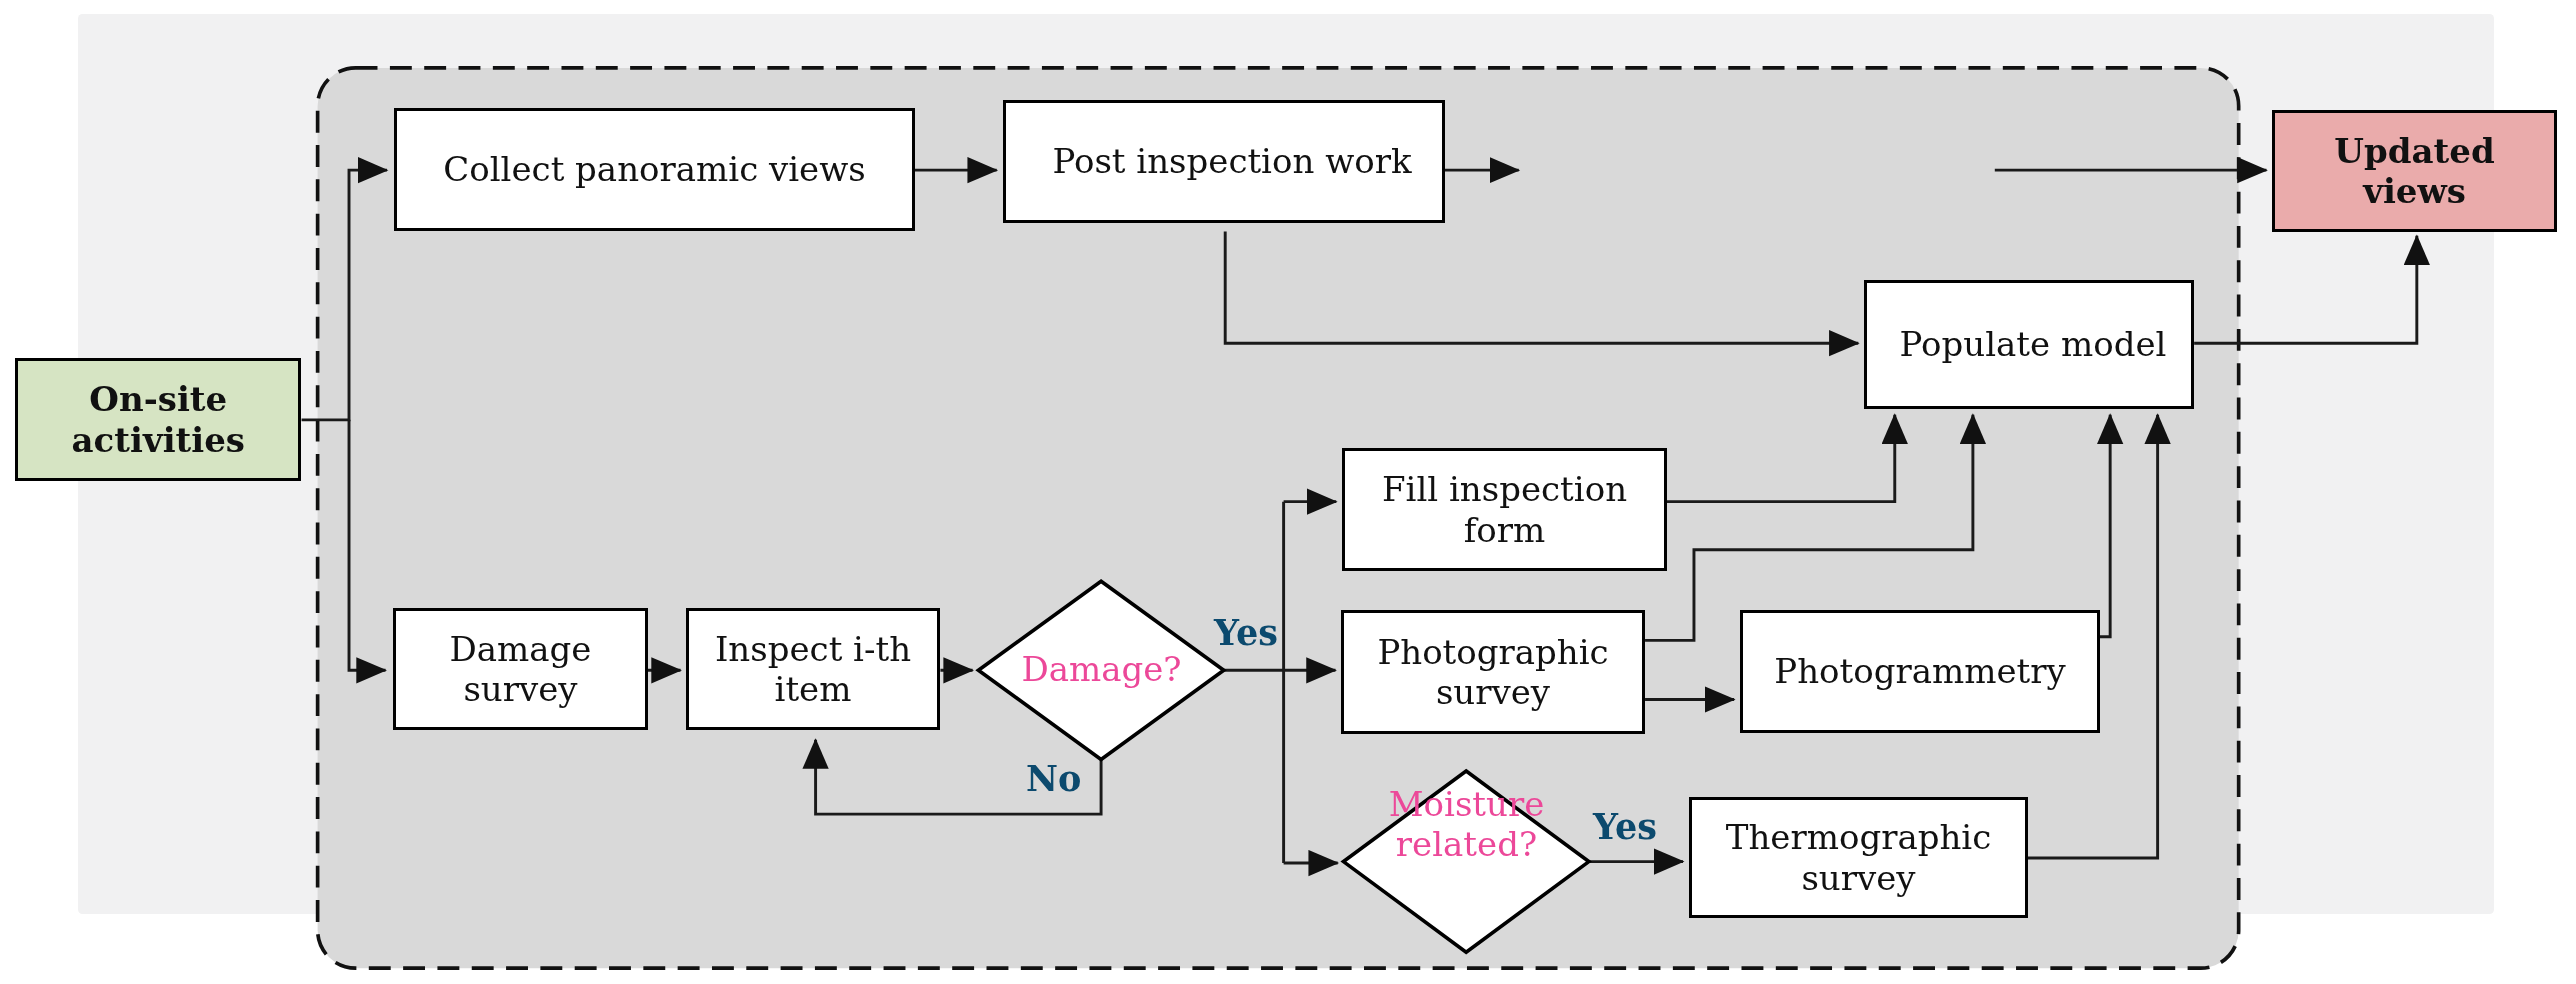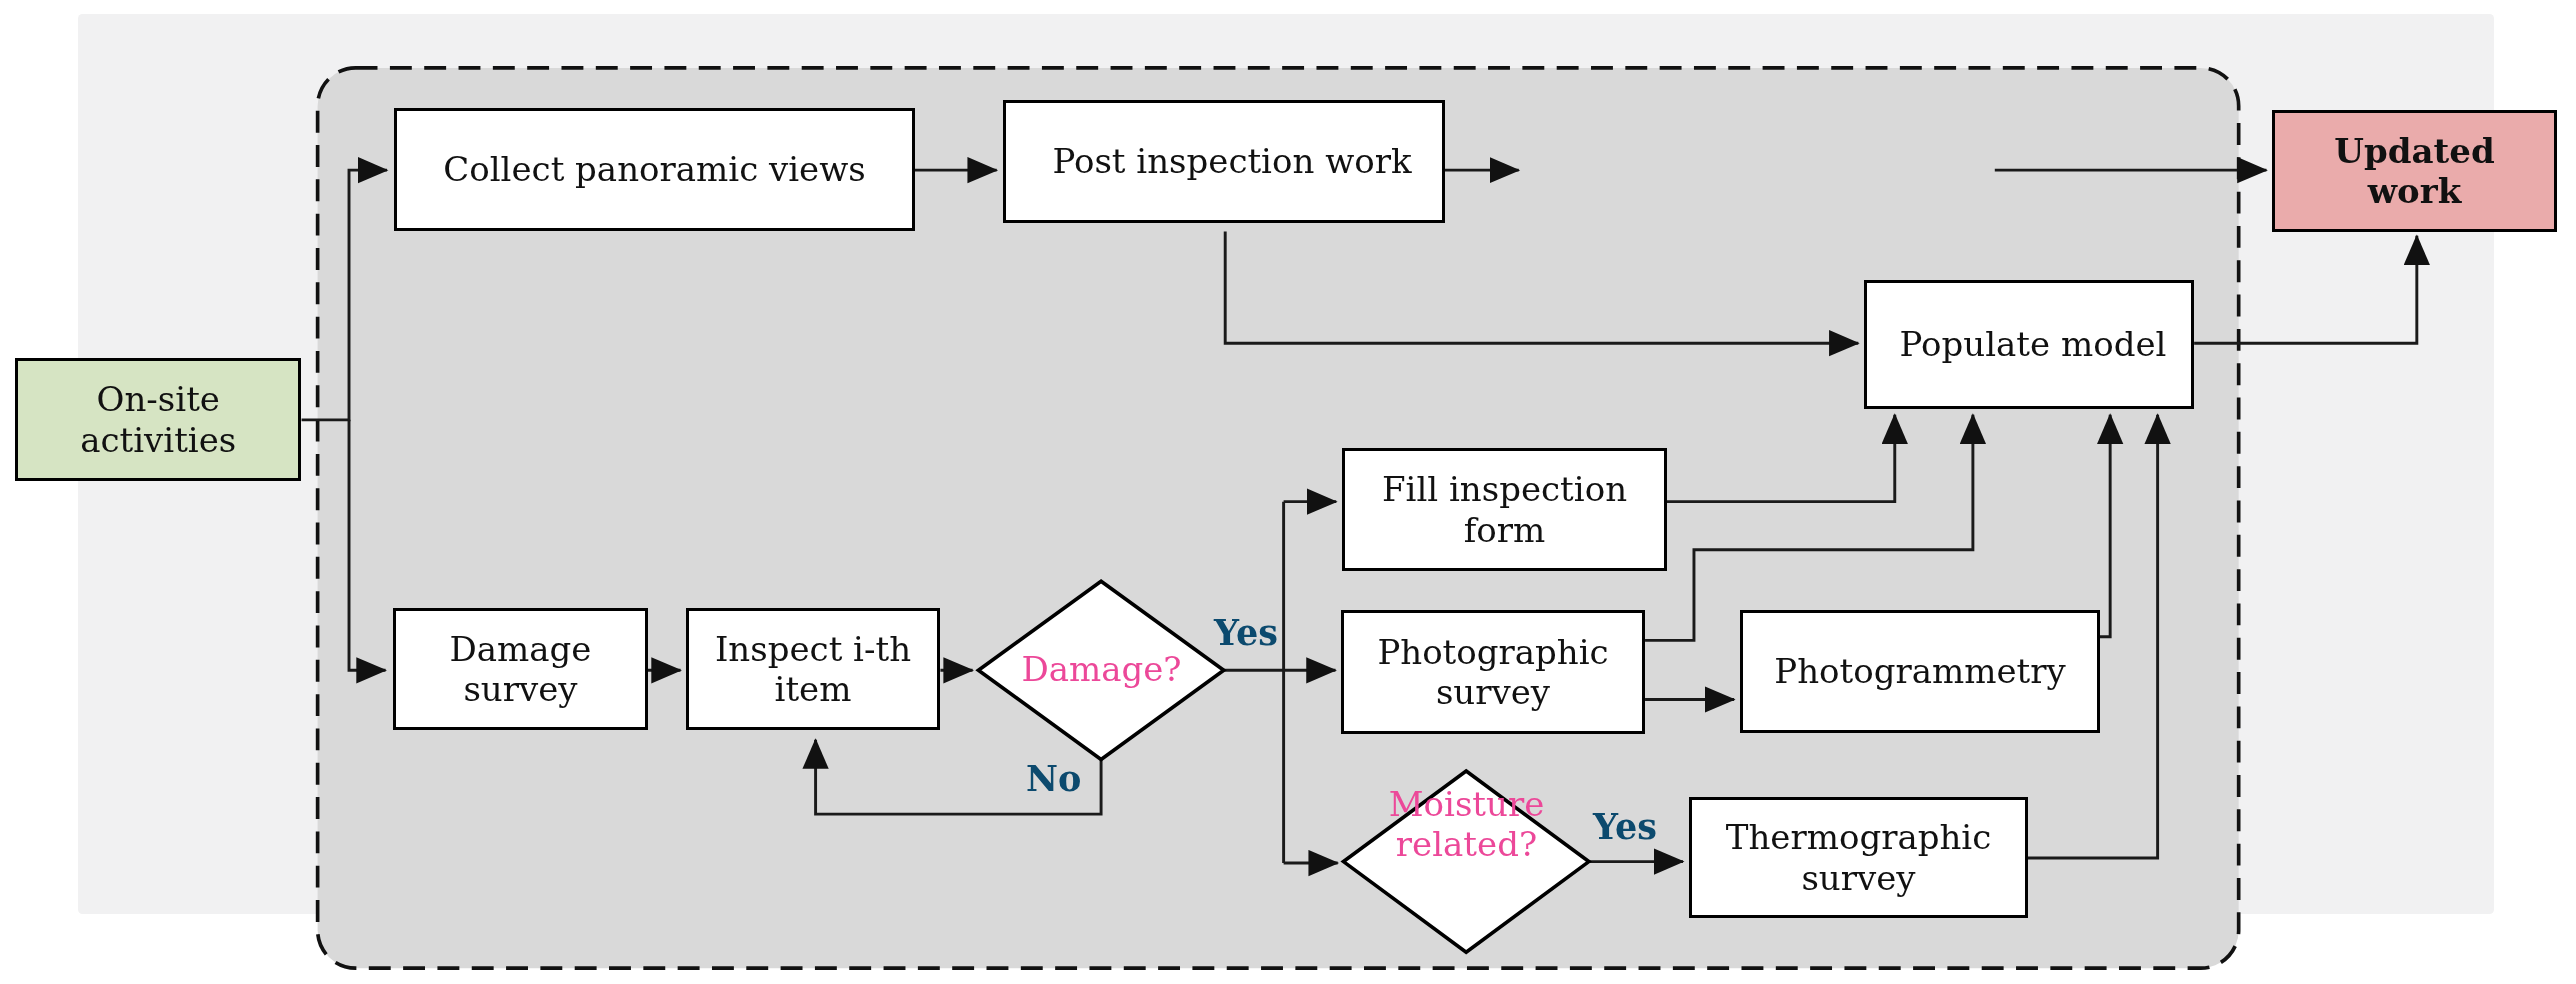--- a/index.html
+++ b/index.html
@@ -20,21 +20,21 @@
   .node{
     position:absolute;
     background:var(--node-fill,#ffffff);
     border:3.7px solid #000000;
     display:flex;align-items:center;justify-content:center;
     text-align:center;
     font-size:34px;line-height:1.18;color:#111111;
     white-space:pre-line;
     box-sizing:border-box;
   }
-  .node.start{background:var(--start-fill,#d6e4c3);font-weight:normal;}
+  .node.start{background:var(--start-fill,#d6e4c3);font-weight:bold;}
   .node.end{background:var(--end-fill,#eaabab);font-weight:bold;}
   .diamond-label{
     position:absolute;
     display:flex;align-items:center;justify-content:center;
     text-align:center;font-size:34px;line-height:1.15;color:#ec4899;
     white-space:pre-line;
   }
   .edge-label{
     position:absolute;
     font-size:35px;font-weight:bold;color:#0c4a6e;
@@ -100,21 +100,21 @@
 
     <polygon points="1508,796 1676,918 1508,1040 1340,918" fill="#ffffff" stroke="#000000" stroke-width="5"></polygon>
     <polygon points="2008,1056 2176,1180 2008,1304 1840,1180" fill="#ffffff" stroke="#000000" stroke-width="5"></polygon>
   </svg>
 
   <div class="node start n-onsite">On-site
 activities</div>
   <div class="node n-collect">Collect panoramic views</div>
   <div class="node n-post">Post inspection work</div>
   <div class="node end n-updated">Updated
-work</div>
+views</div>
   <div class="node n-populate">Populate model</div>
   <div class="node n-fillform">Fill inspection
 form</div>
   <div class="node n-damagesurvey">Damage
 survey</div>
   <div class="node n-inspect">Inspect i-th
 item</div>
   <div class="node n-photosurvey">Photographic
 survey</div>
   <div class="node n-photogrammetry">Photogrammetry</div>

